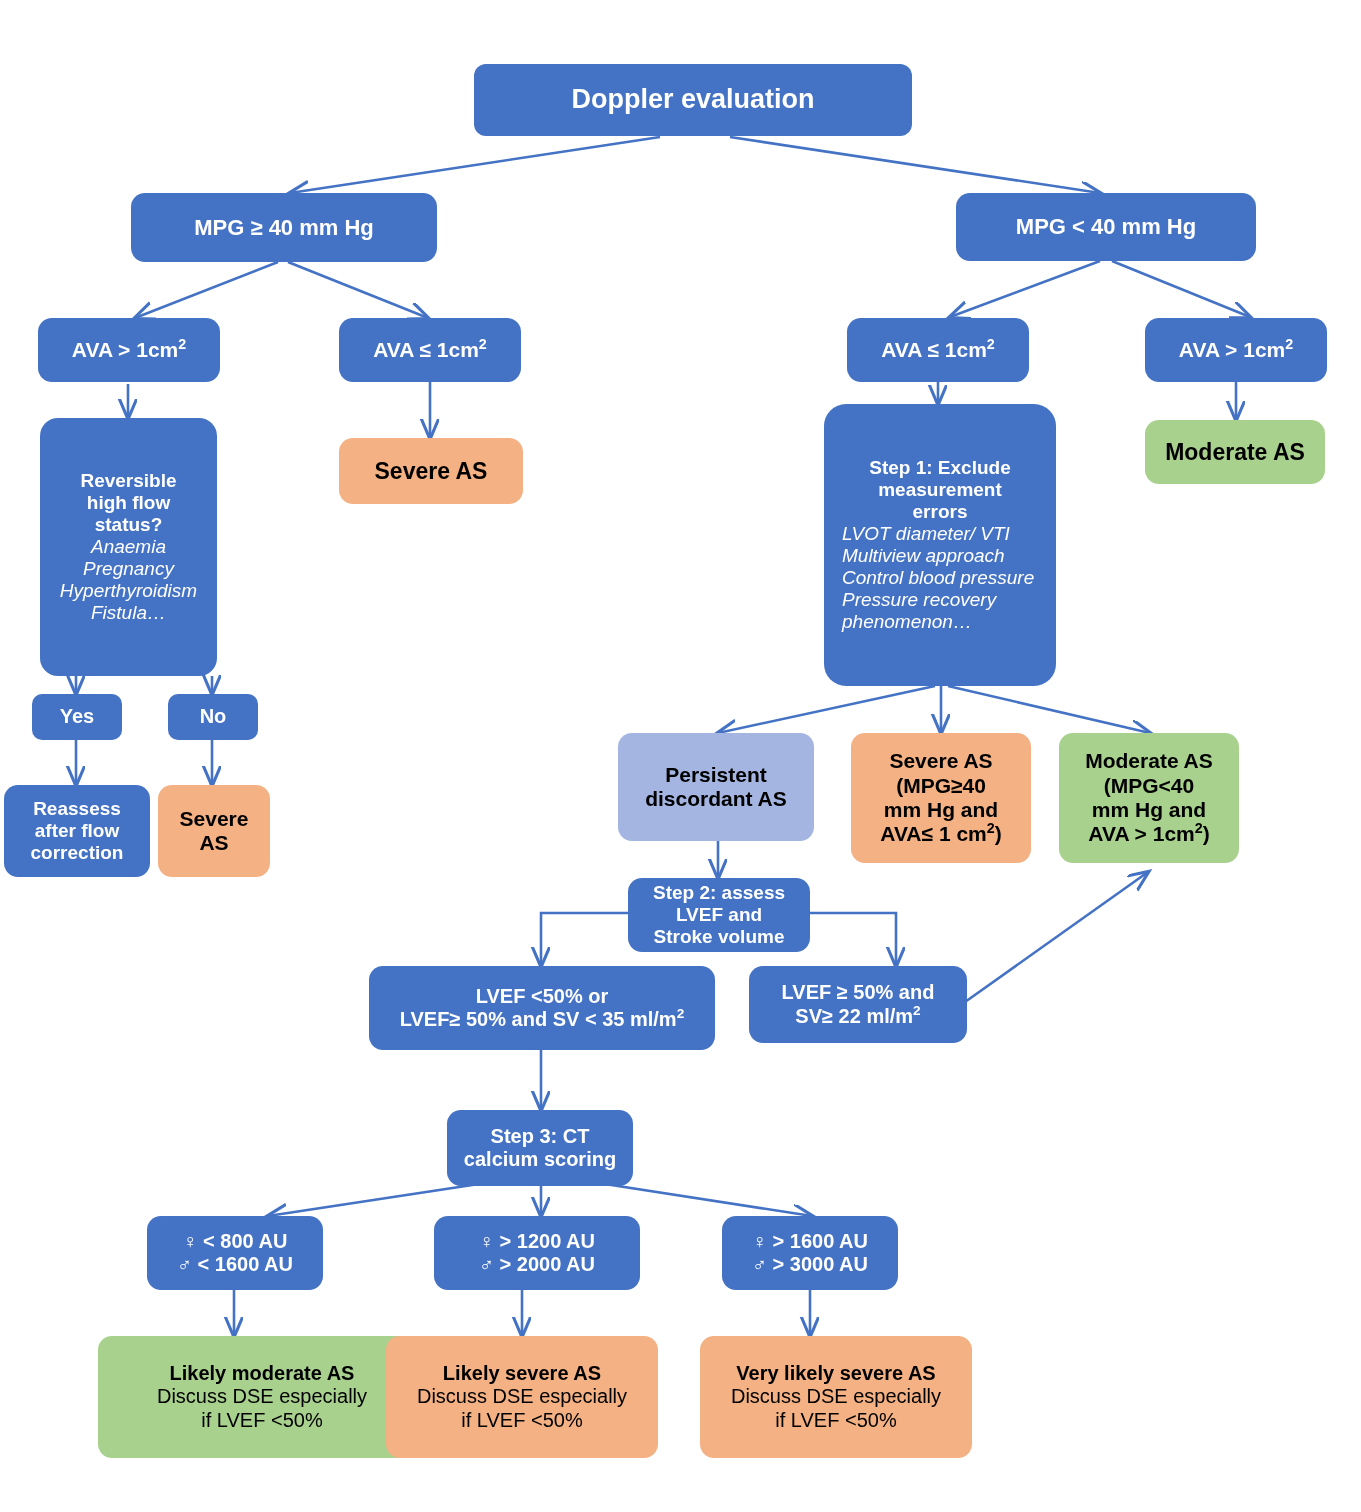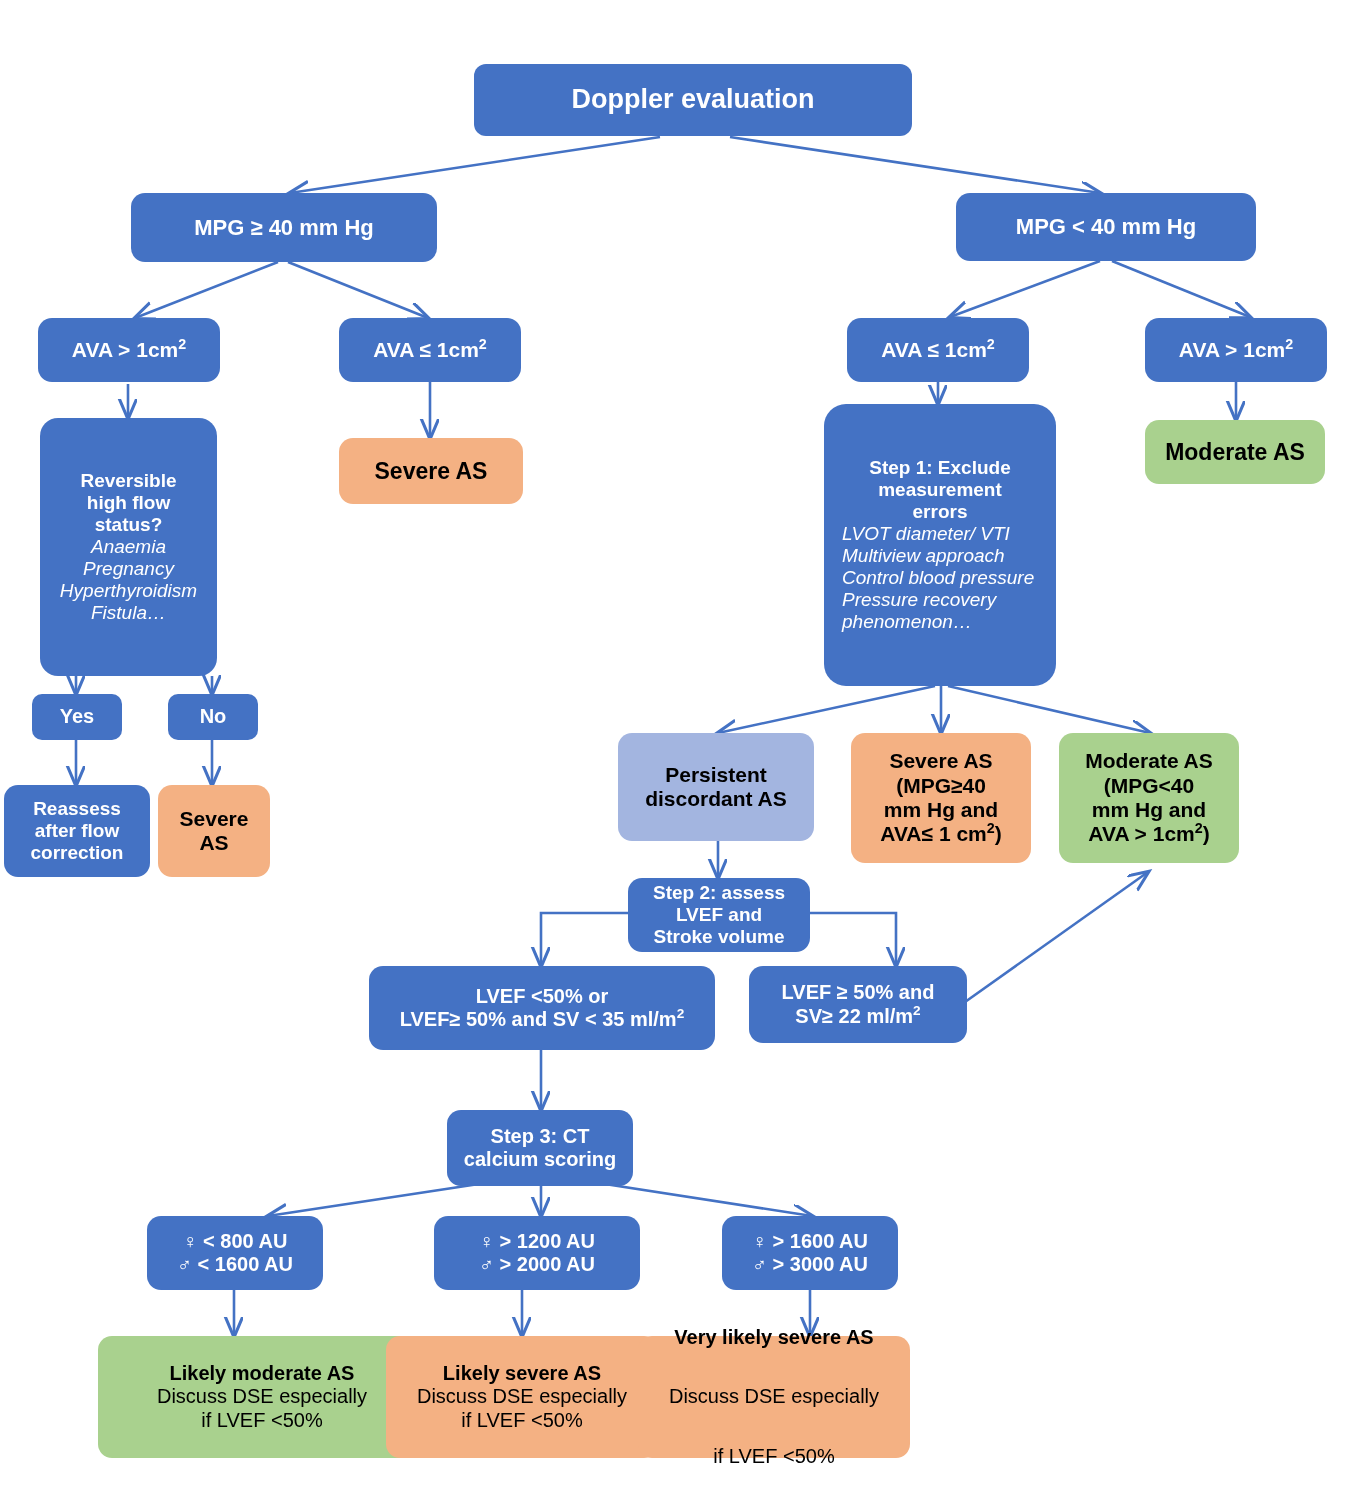--- a/index.html
+++ b/index.html
@@ -250,19 +250,19 @@
     <span class="sub">Discuss DSE especially</span>
     <span class="sub">if LVEF &lt;50%</span>
   </div>
 
   <div class="node fill-orange" style="left:386px; top:1336px; width:272px; height:122px; font-size:20px;">
     <span class="ttl">Likely severe AS</span>
     <span class="sub">Discuss DSE especially</span>
     <span class="sub">if LVEF &lt;50%</span>
   </div>
 
-  <div class="node fill-orange" style="left:638px; top:1336px; width:272px; height:122px; font-size:20px;gap:36px;">
+  <div class="node fill-orange" style="left:700px; top:1336px; width:272px; height:122px; font-size:20px;">
     <span class="ttl">Very likely severe AS</span>
     <span class="sub">Discuss DSE especially</span>
     <span class="sub">if LVEF &lt;50%</span>
   </div>
 
 </div>
 
 </body></html>

